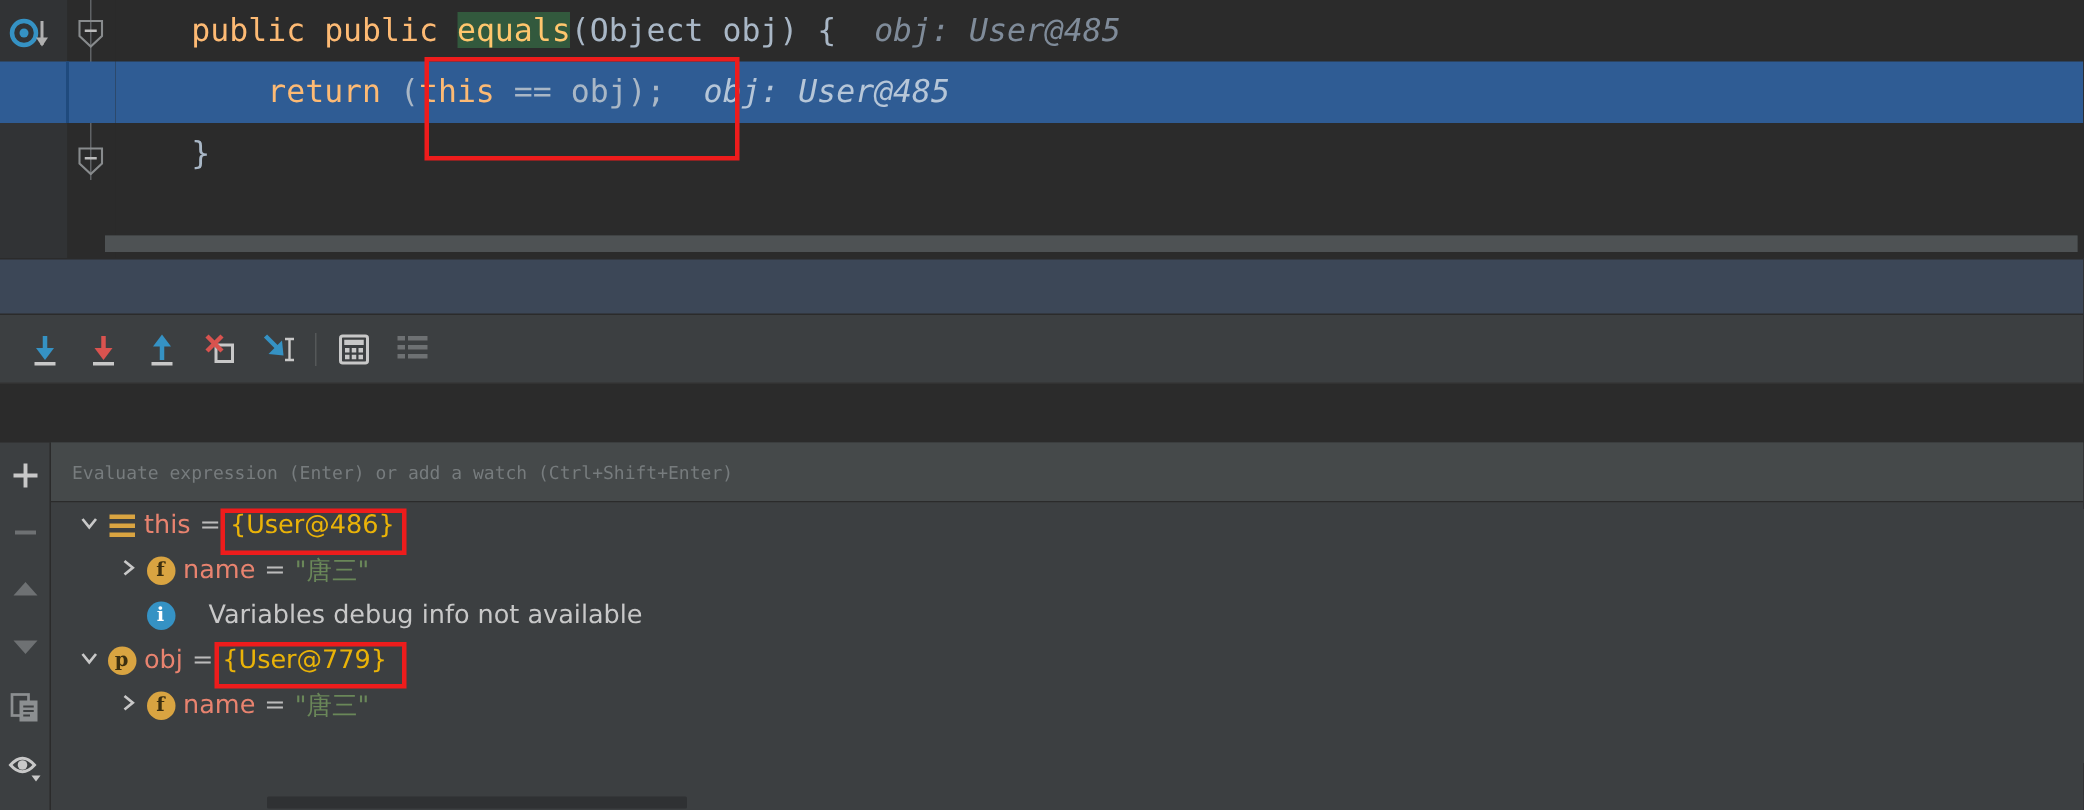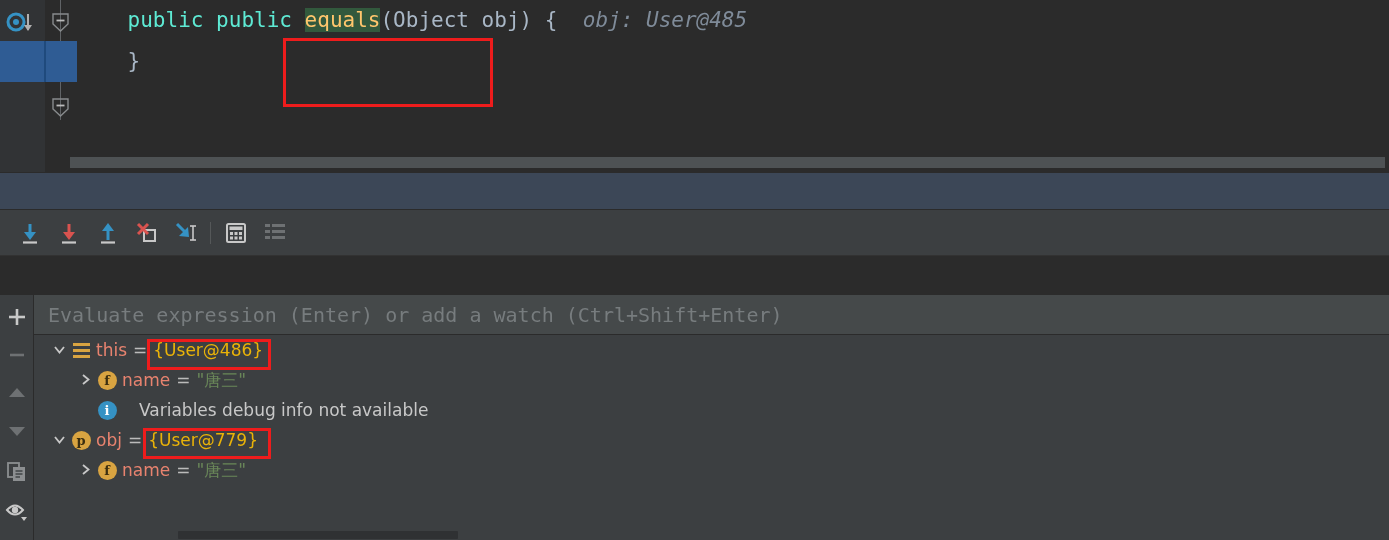--- a/index.html
+++ b/index.html
@@ -46,21 +46,21 @@
   }
   .code-line.selected { background: #2F5C94; }
   .sel-bar {
     position: absolute; left: 0; top: 41px; width: 77px; height: 41px;
     background: #2F5C94;
   }
   .sel-bar-caret {
     position: absolute; left: 44px; top: 41px; width: 2px; height: 41px;
     background: #1f4a7d;
   }
-  .kw  { color: #5eead4; }
+  .kw  { color: #fdba74; }
   .def { color: #a9b7c6; }
   .hl  { background: #32593D; color: #FFC66D; }
   .inlay {
     color: #7f8b99; font-style: italic;
   }
   .inlay-sel { color: #b6c6d8; font-style: italic; }
 
   .ed-hscroll-track {
     position: absolute; left: 70px; top: 157px; right: 4px; height: 11px;
     background: #3c3f41;
@@ -121,21 +121,21 @@
   }
   .eval-field {
     position: absolute; left: 0; top: 0; right: 0; height: 40px;
     background: #45494a;
     border-bottom: 1px solid #2b2b2b;
     display: flex; align-items: center;
   }
   .eval-placeholder {
     padding-left: 14px;
     font-family: "DejaVu Sans Mono", monospace;
-    font-size: 20px; color: #777c7e;
+    font-size: 12px; color: #777c7e;
     white-space: pre;
   }
   .var-tree {
     position: absolute; left: 0; top: 40px; right: 0; bottom: 0;
     background: #3c3f41;
   }
   .var-row {
     position: relative; height: 30px; display: flex; align-items: center;
     font-size: 17px; color: #bbbbbb;
     white-space: nowrap;
@@ -220,20 +220,21 @@
           <line x1="5.5" y1="7.5" x2="13.5" y2="7.5" stroke="#bbb" stroke-width="1.8"></line>
         </svg>
       </div>
     </div>
 
     <div class="sel-bar"></div>
     <div class="sel-bar-caret"></div>
 
     <div class="code-area" id="code-area">
         <div class="code-line"><span class="def">    </span><span class="kw">public</span><span class="def"> </span><span class="kw">public</span><span class="def"> </span><span class="hl">equals</span><span class="def">(Object obj) {</span><span class="inlay">  obj: User@485</span></div>
+        <div class="code-line selected"><span class="def">        </span><span class="kw">return</span><span class="def"> (</span><span class="kw">this</span><span class="def"> == obj);</span><span class="inlay-sel">  obj: User@485</span></div>
         <div class="code-line"><span class="def">    }</span></div>
       </div>
 
     <div class="ed-hscroll-track">
       <div class="ed-hscroll-thumb"></div>
     </div>
   </div>
 
   <div class="divider-band"></div>
 

